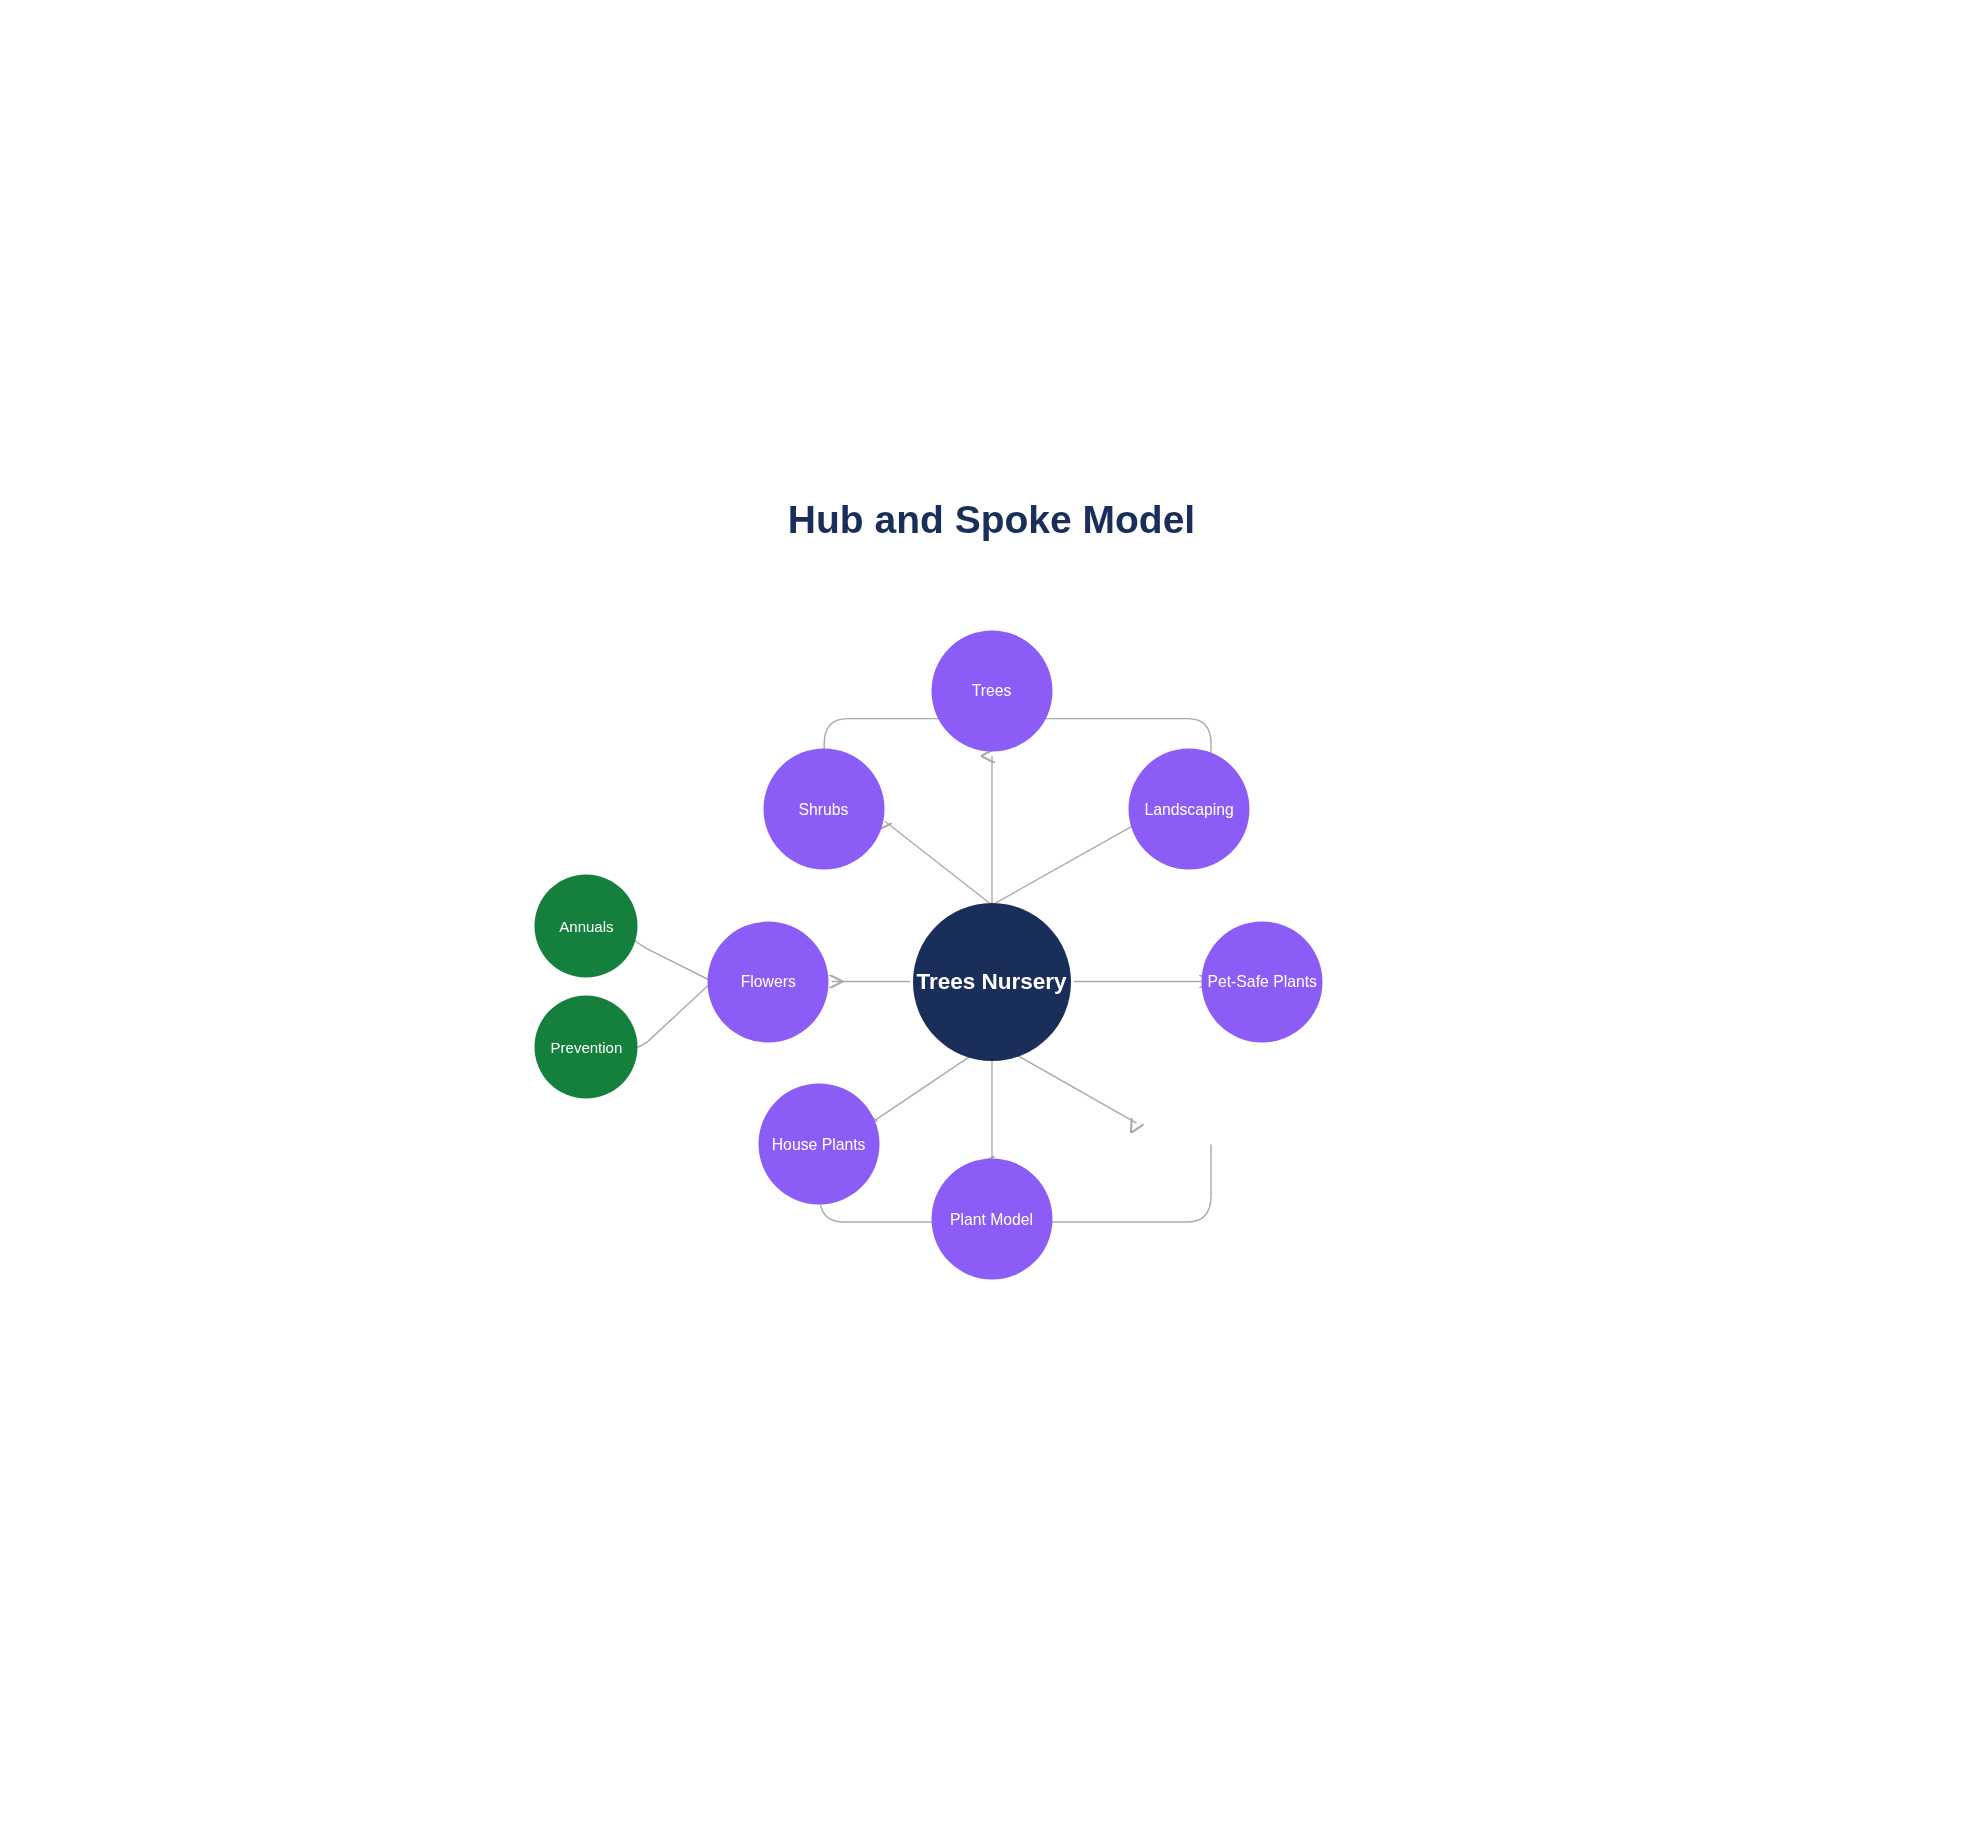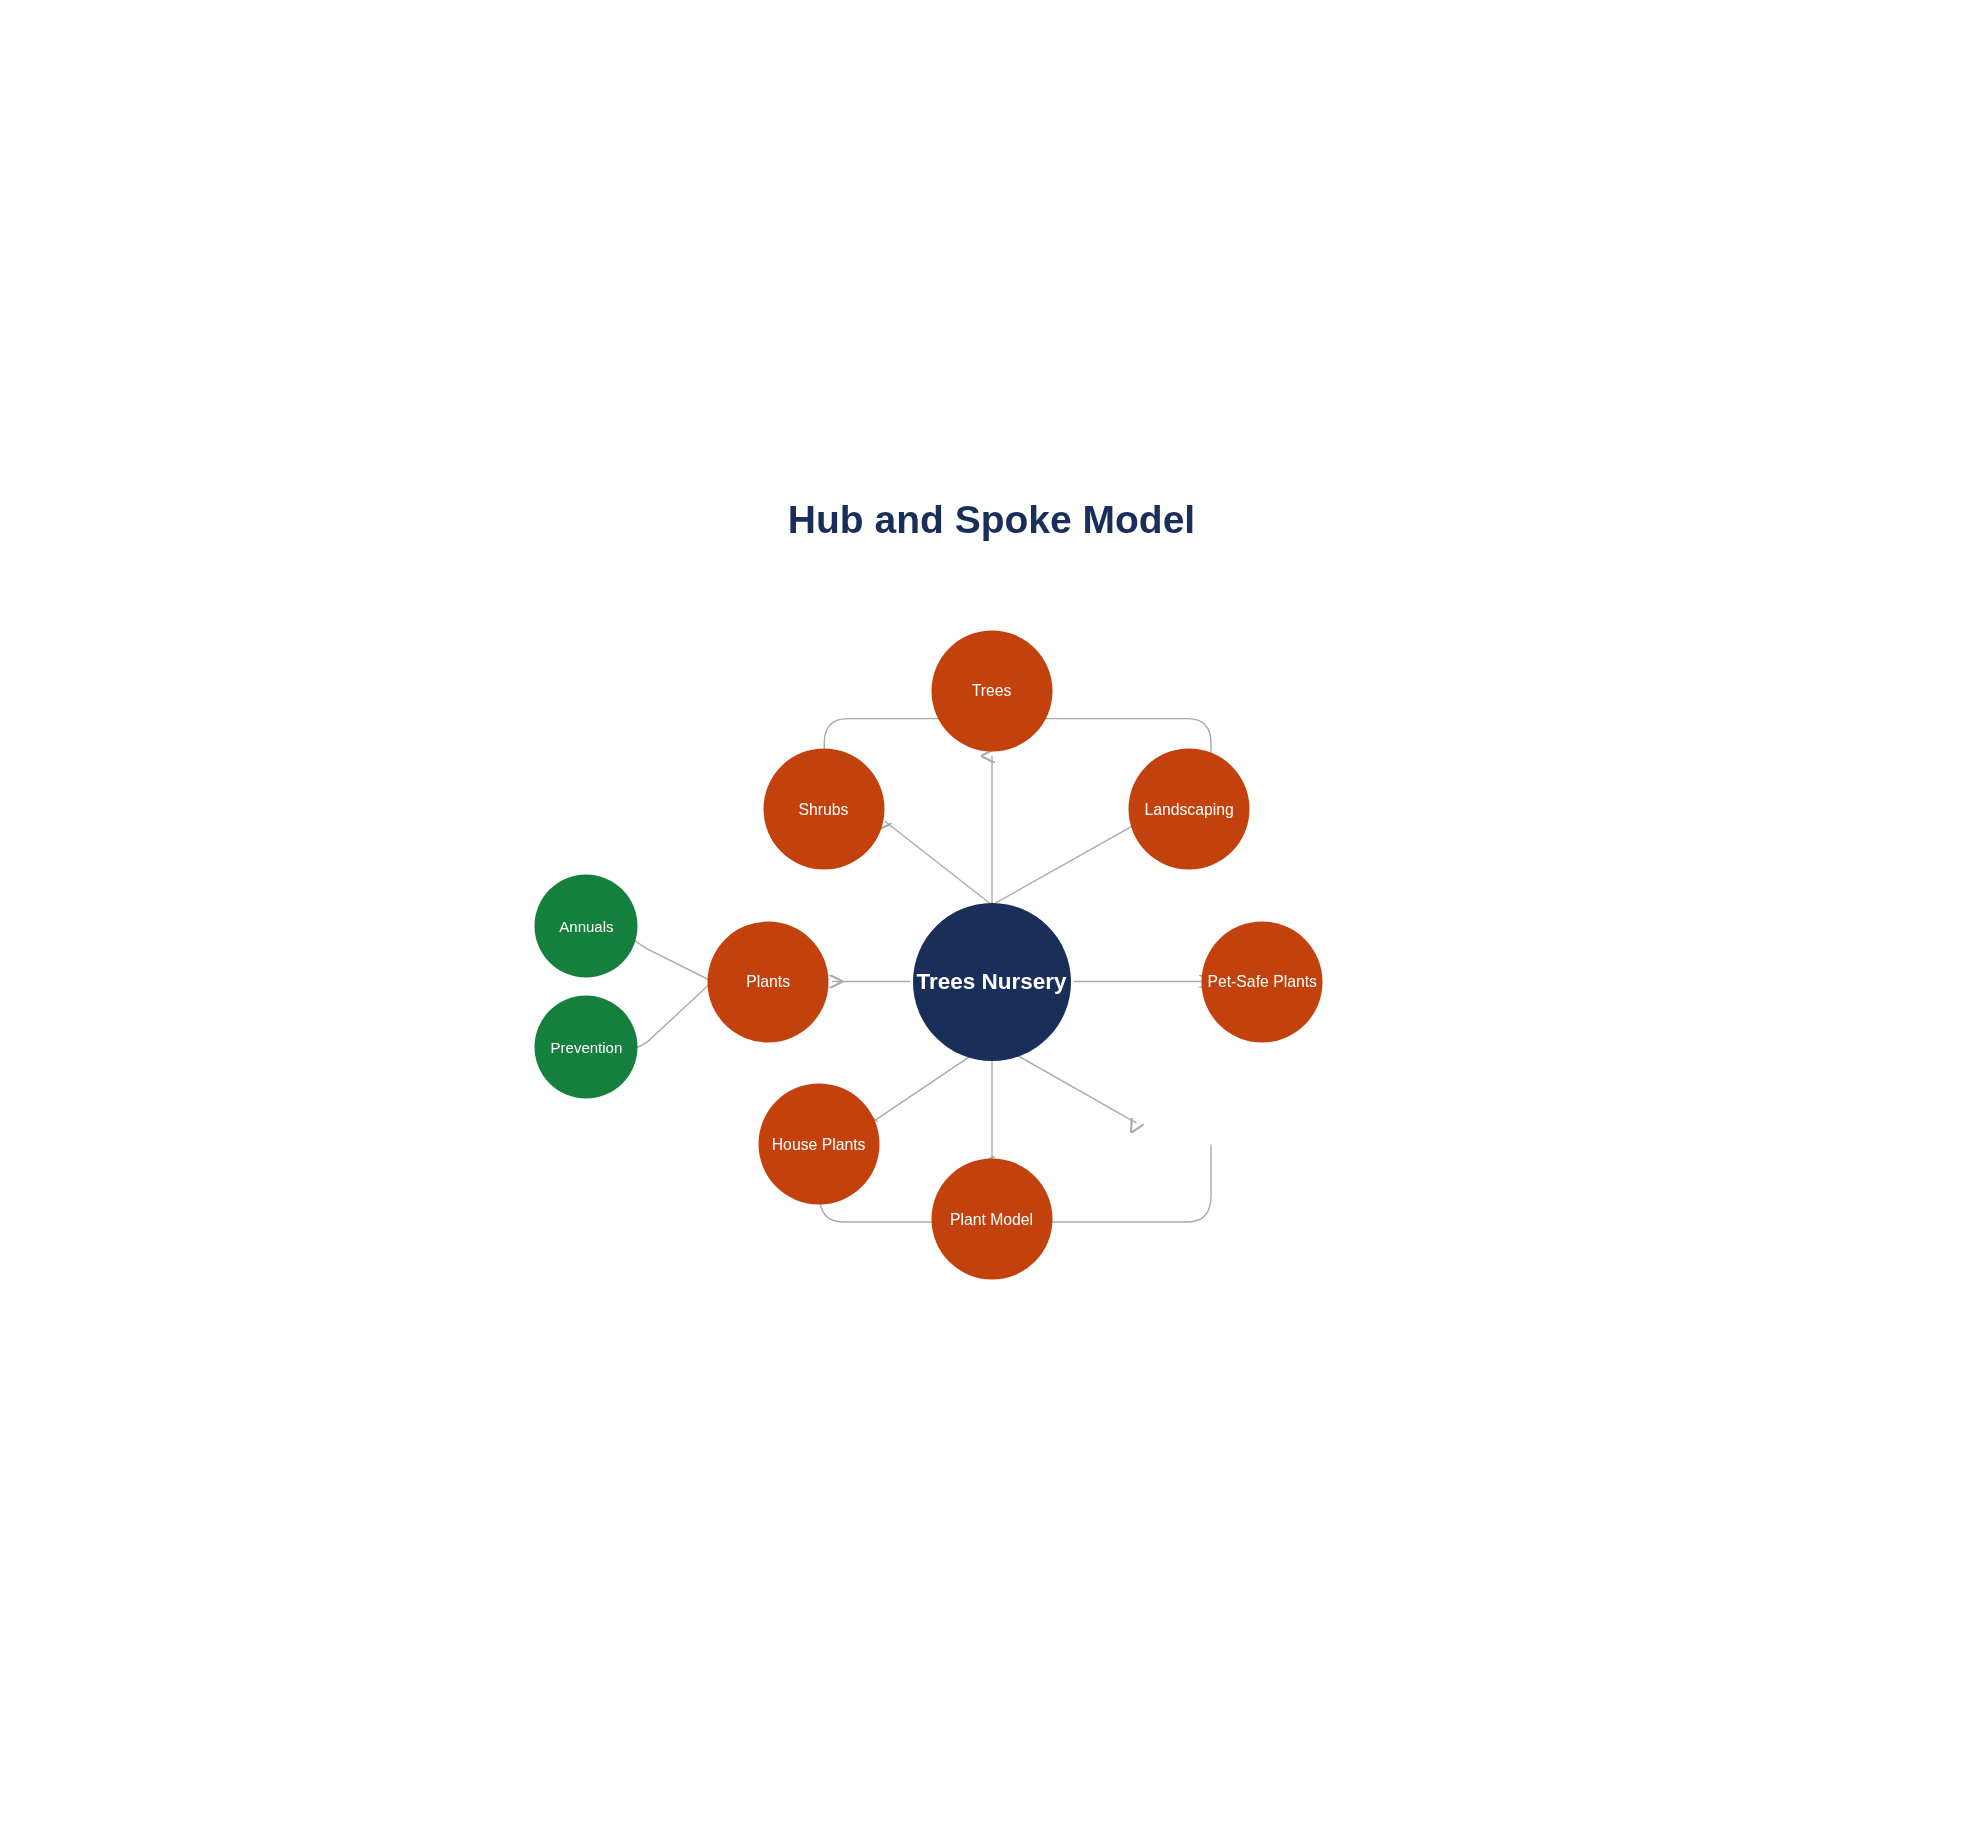--- a/index.html
+++ b/index.html
@@ -48,21 +48,21 @@
     }
     .node-hub {
       background: #1a2e5a;
       width: 158px;
       height: 158px;
       font-size: 1.5rem;
       font-weight: 700;
       line-height: 1.3;
     }
     .node-main {
-      background: #c2410c;
+      background: #8b5cf6;
       width: 121px;
       height: 121px;
       font-size: 1.05rem;
     }
     .node-sub {
       background: #15803d;
       width: 103px;
       height: 103px;
       font-size: 1rem;
     }
@@ -141,21 +141,21 @@
 
     <div class="node node-main" style="left:33%; top:26.3%; transform:translate(-50%,-50%);">
       <span>Shrubs</span>
     </div>
 
     <div class="node node-main" style="left:70%; top:26.3%; transform:translate(-50%,-50%);">
       <span>Landscaping</span>
     </div>
 
     <div class="node node-main" style="left:27.4%; top:50%; transform:translate(-50%,-50%);">
-      <span>Plants</span>
+      <span>Flowers</span>
     </div>
 
     <div class="node node-main" style="left:77.4%; top:50%; transform:translate(-50%,-50%);">
       <span>Pet-Safe Plants</span>
     </div>
 
     <div class="node node-main" style="left:32.5%; top:72.4%; transform:translate(-50%,-50%);">
       <span>House Plants</span>
     </div>
 

